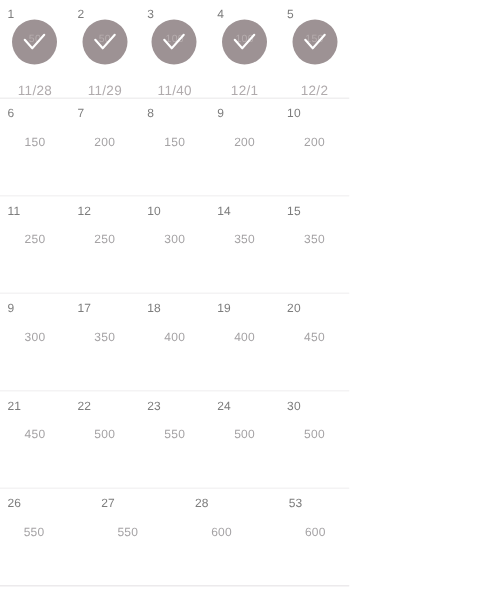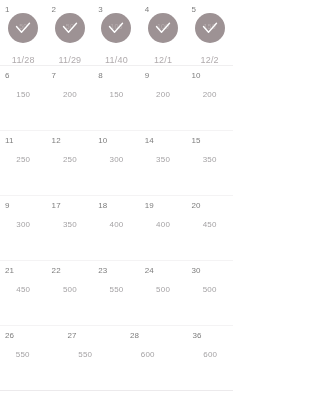--- a/index.html
+++ b/index.html
@@ -290,17 +290,17 @@
       </div>
       <div class="day-cell">
         <span class="day-number">27</span>
         <span class="value-label">550</span>
       </div>
       <div class="day-cell">
         <span class="day-number">28</span>
         <span class="value-label">600</span>
       </div>
       <div class="day-cell">
-        <span class="day-number">36</span>
+        <span class="day-number">53</span>
         <span class="value-label">600</span>
       </div>
     </div>
   </div>
 
 </body></html>

